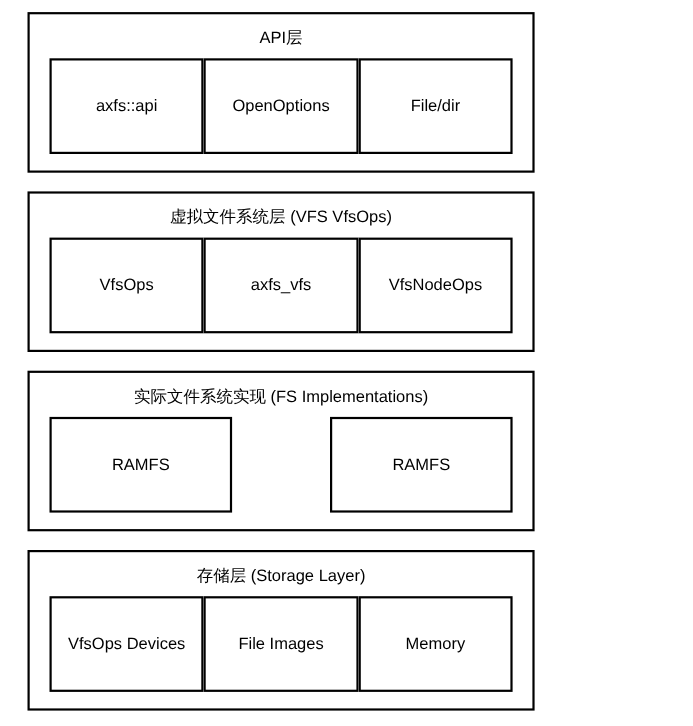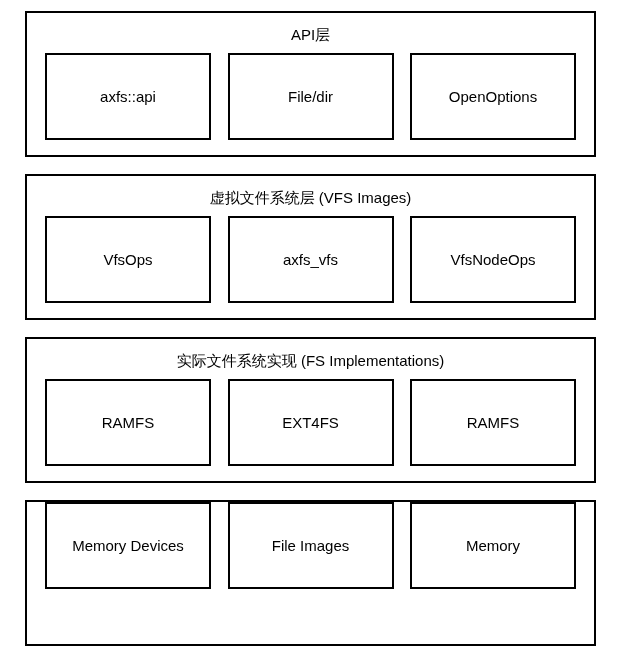--- a/index.html
+++ b/index.html
@@ -12,21 +12,21 @@
   .canvas {
     position: relative;
     width: 630px;
     height: 660px;
     box-sizing: border-box;
     padding: 11px 0 0 25px;
     overflow: hidden;
     background: #ffffff;
   }
   .layer {
-    width: 571px;
+    width: 461px;
     height: 146px;
     border: 2px solid #000000;
     box-sizing: border-box;
     margin-bottom: 17px;
     display: flex;
     flex-direction: column;
     background: #ffffff;
   }
   .layer-title {
     text-align: center;
@@ -58,44 +58,44 @@
 </style>
 </head>
 <body>
 
 <div class="canvas">
 
   <div class="layer">
     <div class="layer-title">API层</div>
     <div class="boxes">
       <div class="box">axfs::api</div>
+      <div class="box">OpenOptions</div>
       <div class="box">File/dir</div>
-      <div class="box">OpenOptions</div>
     </div>
   </div>
 
   <div class="layer">
-    <div class="layer-title">虚拟文件系统层 (VFS Images)</div>
+    <div class="layer-title">虚拟文件系统层 (VFS VfsOps)</div>
     <div class="boxes">
       <div class="box">VfsOps</div>
       <div class="box">axfs_vfs</div>
       <div class="box">VfsNodeOps</div>
     </div>
   </div>
 
   <div class="layer">
     <div class="layer-title">实际文件系统实现 (FS Implementations)</div>
     <div class="boxes">
       <div class="box">RAMFS</div>
-      <div class="box">EXT4FS</div>
       <div class="box">RAMFS</div>
     </div>
   </div>
 
   <div class="layer">
+    <div class="layer-title">存储层 (Storage Layer)</div>
     <div class="boxes">
-      <div class="box">Memory Devices</div>
+      <div class="box">VfsOps Devices</div>
       <div class="box">File Images</div>
       <div class="box">Memory</div>
     </div>
   </div>
 
 </div>
 
 </body></html>

